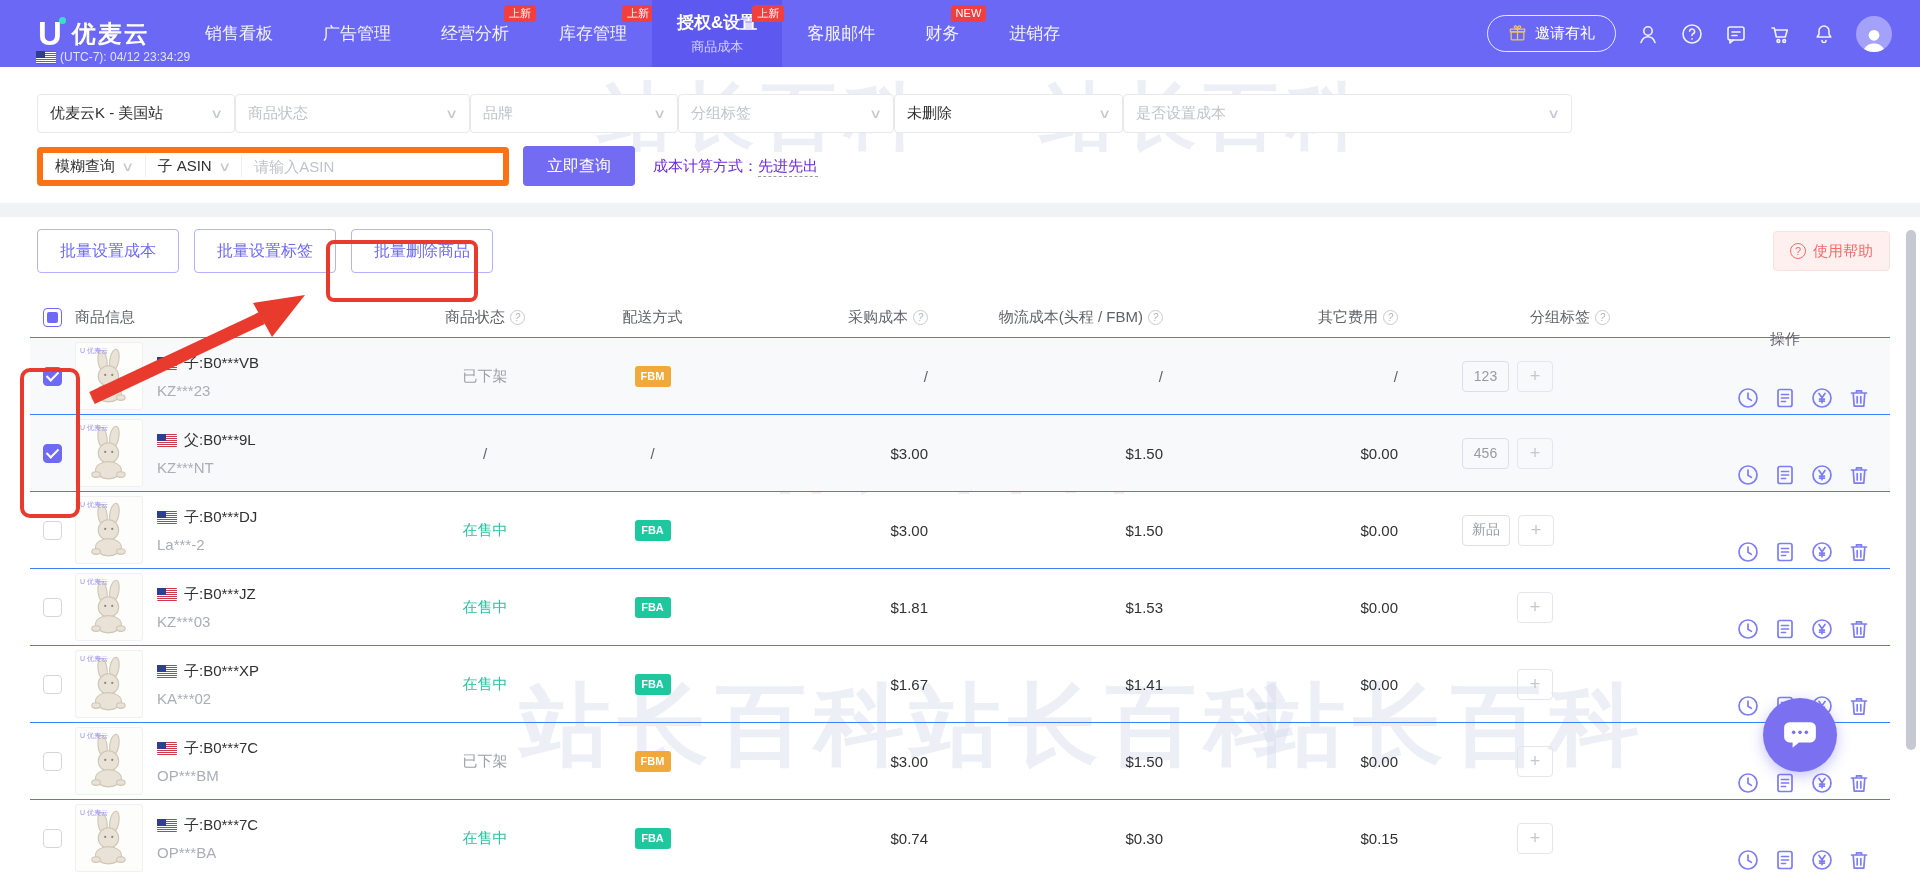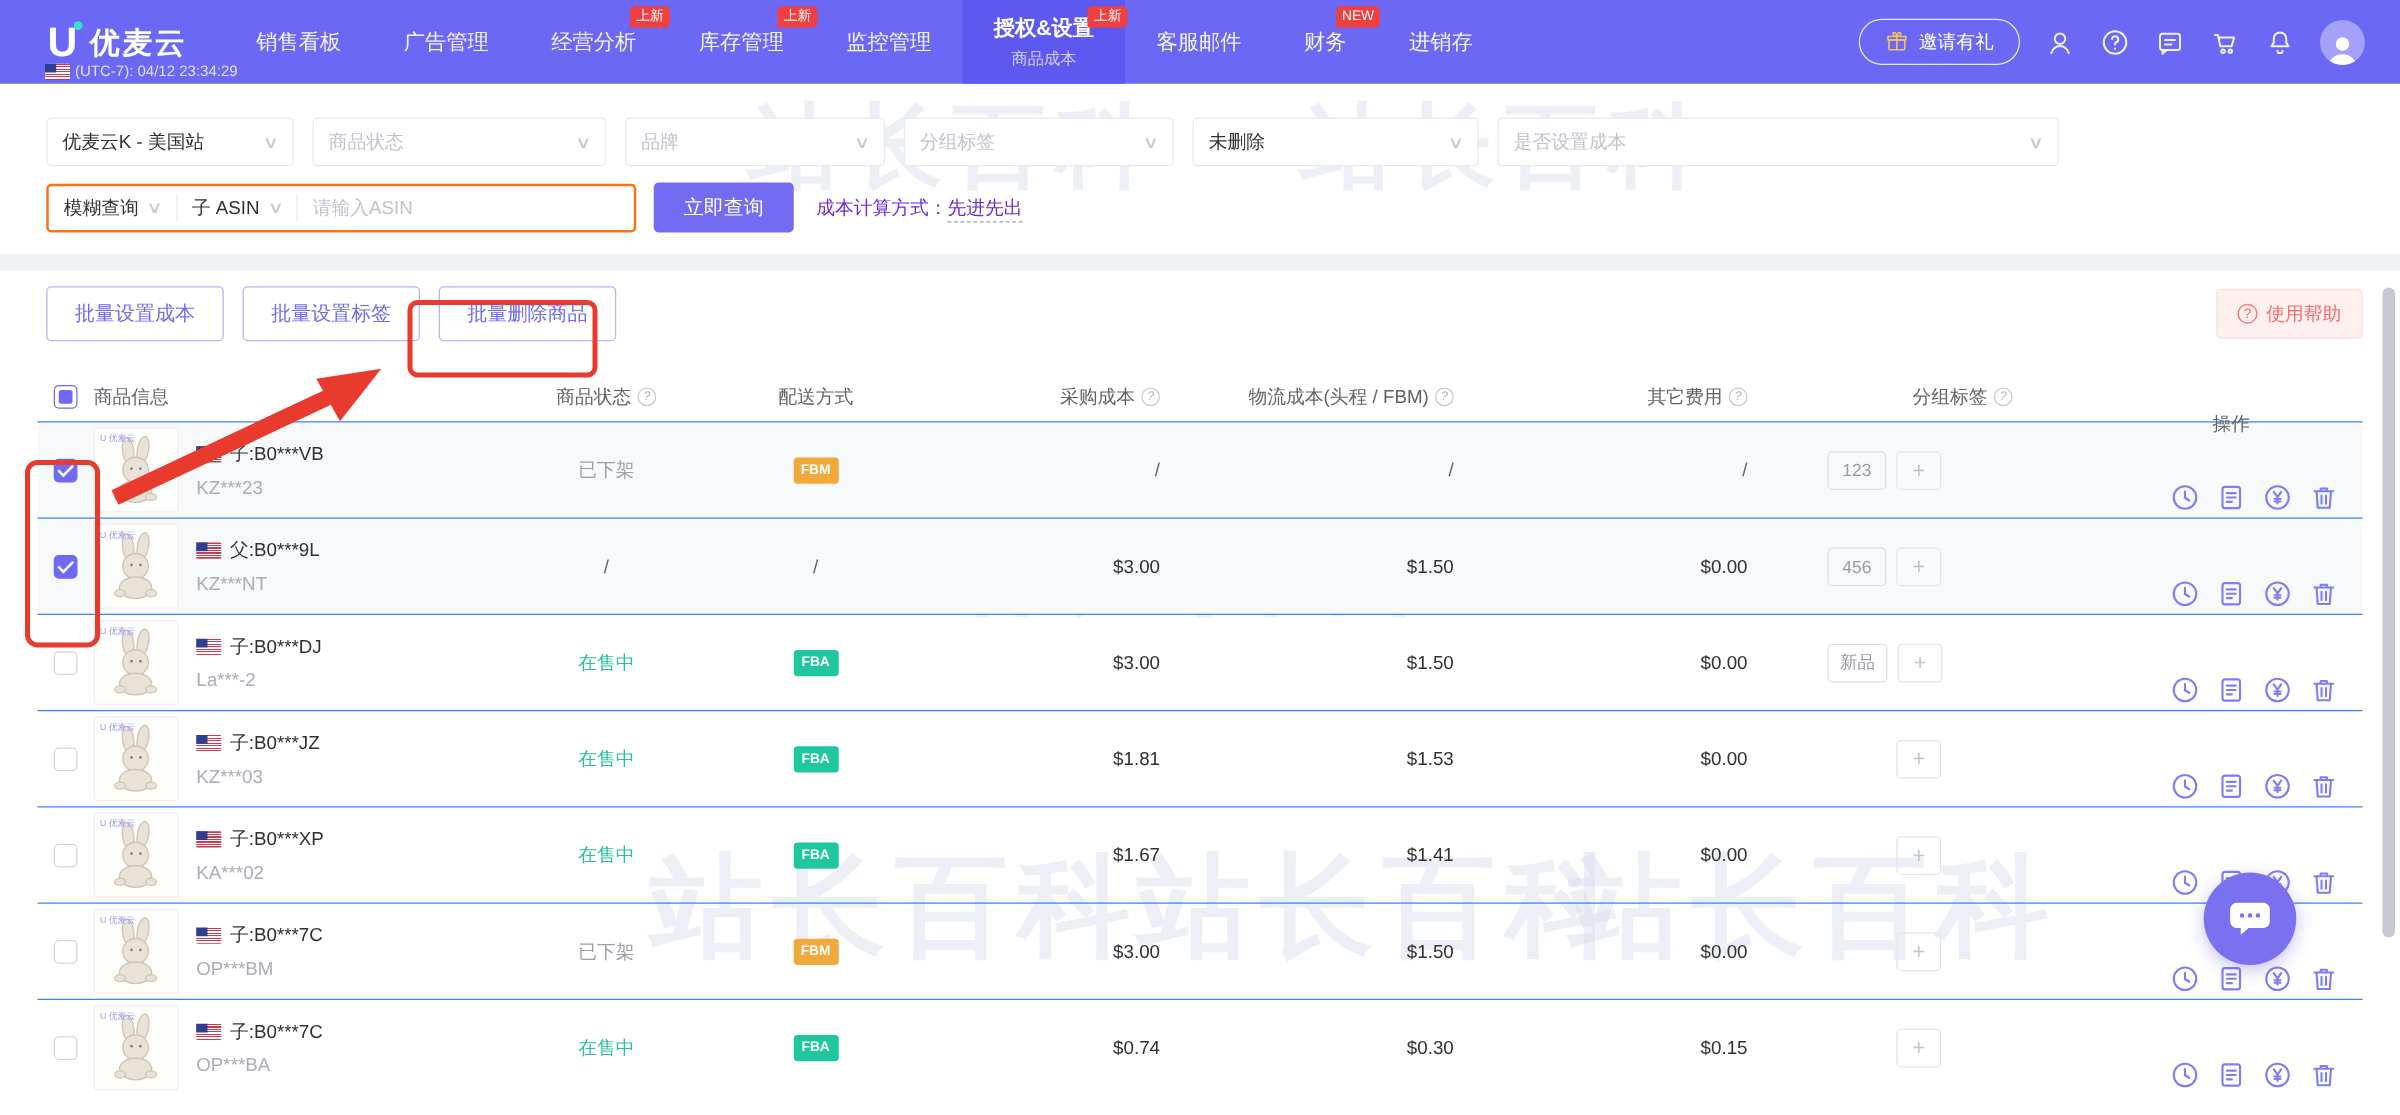--- a/index.html
+++ b/index.html
@@ -24,27 +24,27 @@
   .nav-sub { font-size:13px; color:rgba(255,255,255,.72); margin-top:4px; font-weight:normal; }
   .nav-badge { position:absolute; top:5px; right:-2px; background:#f13f3f; color:#fff; font-size:11px; font-weight:normal; line-height:1; padding:3px 5px; border-radius:4px 4px 4px 0; }
   .hdr-right { margin-left:auto; display:flex; align-items:center; gap:20px; padding-right:28px; }
   .invite { display:flex; align-items:center; gap:8px; border:1px solid rgba(255,255,255,.85); border-radius:999px; padding:8px 20px; font-size:15px; cursor:pointer; }
   .hicon { width:24px; height:24px; display:flex; align-items:center; justify-content:center; cursor:pointer; }
   .hicon svg { stroke:rgba(255,255,255,.9); fill:none; stroke-width:1.6; stroke-linecap:round; stroke-linejoin:round; }
   .avatar { width:36px; height:36px; border-radius:50%; background:rgba(255,255,255,.38); overflow:hidden; display:flex; align-items:flex-end; justify-content:center; cursor:pointer; }
 
   
   .filters { position:relative; z-index:1; padding:0 37px; }
-  .frow1 { display:flex; gap:15px; margin-top:27px; }
+  .frow1 { display:flex; gap:0; margin-top:27px; }
   .fctl { height:39px; border:1px solid #e7e9ef; border-radius:4px; display:flex; align-items:center; padding:0 12px; font-size:15px; color:#303133; background:#fff; position:relative; cursor:pointer; }
   .fctl .ph { color:#bfc3cc; }
   .fctl .chev { margin-left:auto; color:#c4c8d0; font-size:13px; transform:scaleX(1.4); }
   .fc-0{width:198px}.fc-1{width:235px}.fc-2{width:208px}.fc-3{width:216px}.fc-4{width:218px}.fc-5{width:229px}.fc-6{width:449px}
   .frow2 { display:flex; align-items:center; margin-top:13px; }
-  .srch-group { display:flex; align-items:center; height:39px; border:2px solid #f97316; border-radius:4px; width:472px; background:#fff; }
+  .srch-group { display:flex; align-items:center; height:39px; border:6px solid #f97316; border-radius:4px; width:472px; background:#fff; }
   .sg-part { display:flex; align-items:center; gap:8px; padding:0 12px; font-size:15px; color:#303133; cursor:pointer; white-space:nowrap; }
   .sg-part .chev { color:#c4c8d0; font-size:13px; transform:scaleX(1.4); }
   .sg-div { width:1px; height:22px; background:#ececf1; }
   .sg-input { flex:1; border:none; outline:none; font-size:15px; color:#303133; padding:0 12px; font-family:inherit; background:transparent; }
   .sg-input::placeholder { color:#bfc3cc; }
   .btn-query { margin-left:14px; height:40px; padding:0 24px; background:#746bf3; color:#fff; border:none; border-radius:4px; font-size:16px; cursor:pointer; font-family:inherit; }
   .cost-method { margin-left:18px; font-size:15px; color:#6d28d9; }
   .cost-method b { font-weight:normal; border-bottom:1px dashed #9a9da4; padding-bottom:2px; cursor:pointer; }
 
   .gray-strip { height:14px; background:#f0f2f5; margin-top:17px; }
@@ -143,24 +143,20 @@
     </div>
         <div class="nav-item">
       <span class="nav-label">经营分析</span>
 
       <span class="nav-badge">上新</span>
     </div>
         <div class="nav-item">
       <span class="nav-label">库存管理</span>
 
       <span class="nav-badge">上新</span>
-    </div>
-        <div class="nav-item">
-      <span class="nav-label">监控管理</span>
-
     </div>
         <div class="nav-item active">
       <span class="nav-label">授权&amp;设置</span>
       <span class="nav-sub">商品成本</span>
       <span class="nav-badge">上新</span>
     </div>
         <div class="nav-item">
       <span class="nav-label">客服邮件</span>
 
     </div>

